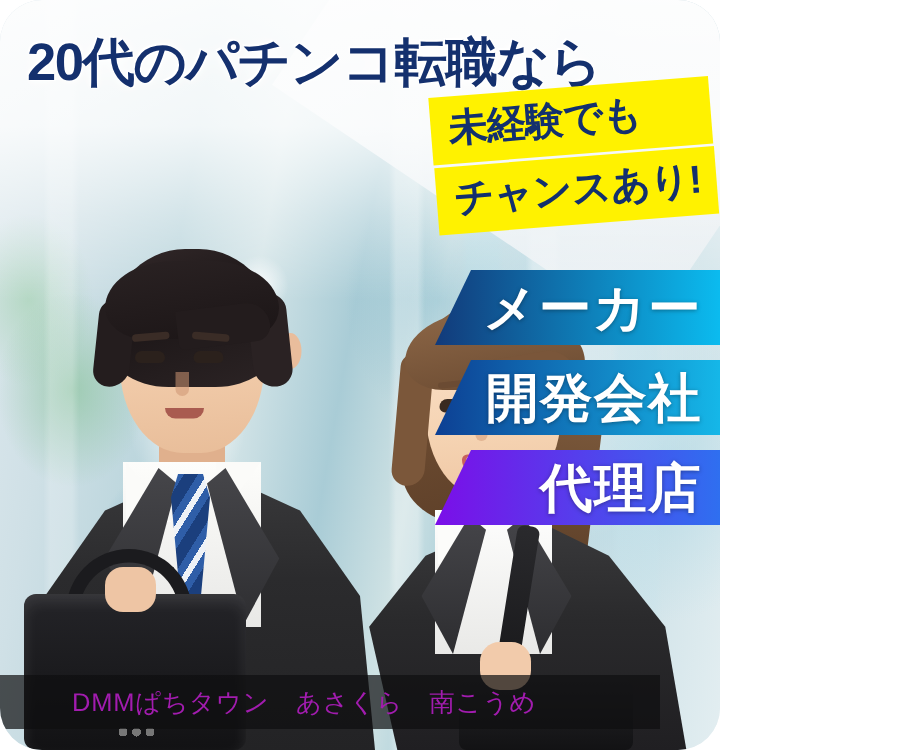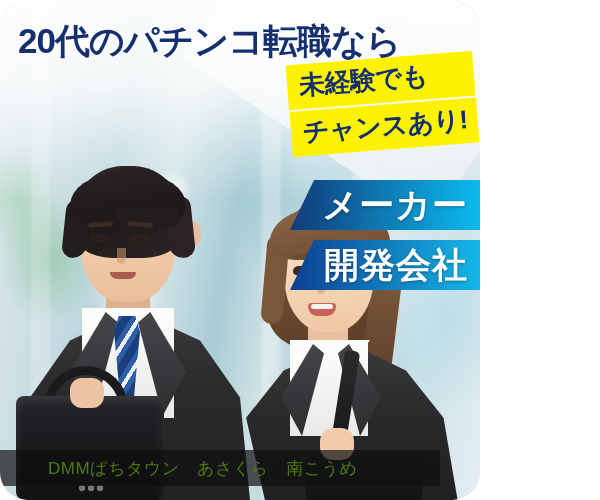--- a/index.html
+++ b/index.html
@@ -324,21 +324,21 @@
     white-space:nowrap;
   }
 
   
   .credit {
     position:absolute; left:0; bottom:14px; width:440px; height:36px;
     background:rgba(14,14,16,.70);
     display:flex; align-items:center; z-index:25;
   }
   .credit span {
-    color:#4d7c0f; font-size:17px; padding-left:48px; white-space:nowrap;
+    color:#a21caf; font-size:17px; padding-left:48px; white-space:nowrap;
     letter-spacing:.5px;
   }
 </style>
 </head>
 <body>
 
 <div id="banner">
 
   <div class="bg-photo"></div>
   <div class="bg-streaks"></div>
@@ -408,19 +408,22 @@
     <span class="line l2" style="background: rgb(255, 242, 0); color: rgb(19, 48, 110);">チャンスあり!</span>
   </div>
 
   <div class="cats">
     <div class="cat" style="background: linear-gradient(90deg, rgb(18, 58, 122) 0%, rgb(11, 187, 239) 100%);">
       <span class="label">メーカー</span>
     </div>
     <div class="cat" style="background: linear-gradient(90deg, rgb(13, 63, 147) 0%, rgb(21, 183, 232) 100%);">
       <span class="label">開発会社</span>
     </div>
+    <div class="cat" style="background: linear-gradient(90deg, rgb(123, 14, 232) 0%, rgb(47, 111, 240) 100%);">
+      <span class="label">代理店</span>
+    </div>
   </div>
 
   <div class="credit">
     <span>DMMぱちタウン　あさくら　南こうめ</span>
   </div>
 
 </div>
 
 </body></html>

